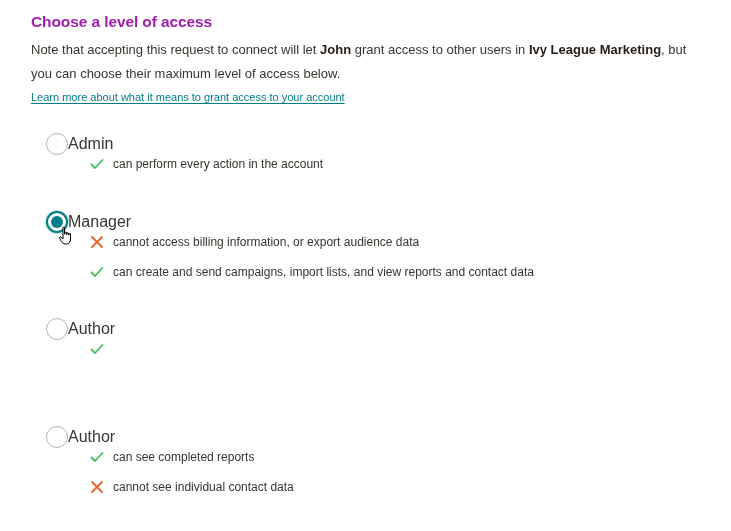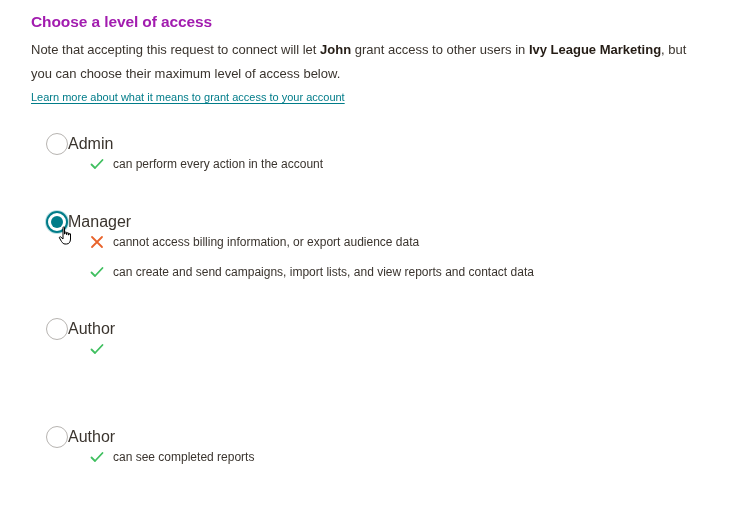--- a/index.html
+++ b/index.html
@@ -167,17 +167,23 @@
   <div class="radio-row">
     <span class="radio"></span>
     <span class="radio-label">Author</span>
   </div>
   <div class="perm">
     <svg class="perm-icon" viewBox="0 0 14 14">
         <path d="M1.5 7.5 L5 11 L12.5 3" fill="none" stroke="#3fbf5f" stroke-width="1.8" stroke-linecap="round" stroke-linejoin="round"></path>
       </svg>
     <span>can see completed reports</span>
   </div>
+  <div class="perm">
+    <svg class="perm-icon" viewBox="0 0 14 14">
+        <path d="M2 2 L12 12 M12 2 L2 12" fill="none" stroke="#e8632b" stroke-width="1.8" stroke-linecap="round"></path>
+      </svg>
+    <span>cannot see individual contact data</span>
+  </div>
 </div>
 
 <svg class="cursor" viewBox="0 0 16 20">
   <path d="M5 1.5 C5 0.8 6.5 0.8 6.5 1.5 L6.5 8 L7 8 L7 6.5 C7 5.8 8.5 5.8 8.5 6.5 L8.5 8.5 L9 8.5 L9 7.2 C9 6.5 10.5 6.5 10.5 7.2 L10.5 9 L11 9 L11 8 C11 7.3 12.5 7.3 12.5 8 L12.5 13 C12.5 16 11 18 8.5 18 L7 18 C5.5 18 4.5 17 3.5 15.5 L1.5 12 C1 11.2 2 10.3 2.8 11 L5 13 Z" fill="#ffffff" stroke="#000000" stroke-width="1" stroke-linejoin="round"></path>
 </svg>
 
 </body></html>

